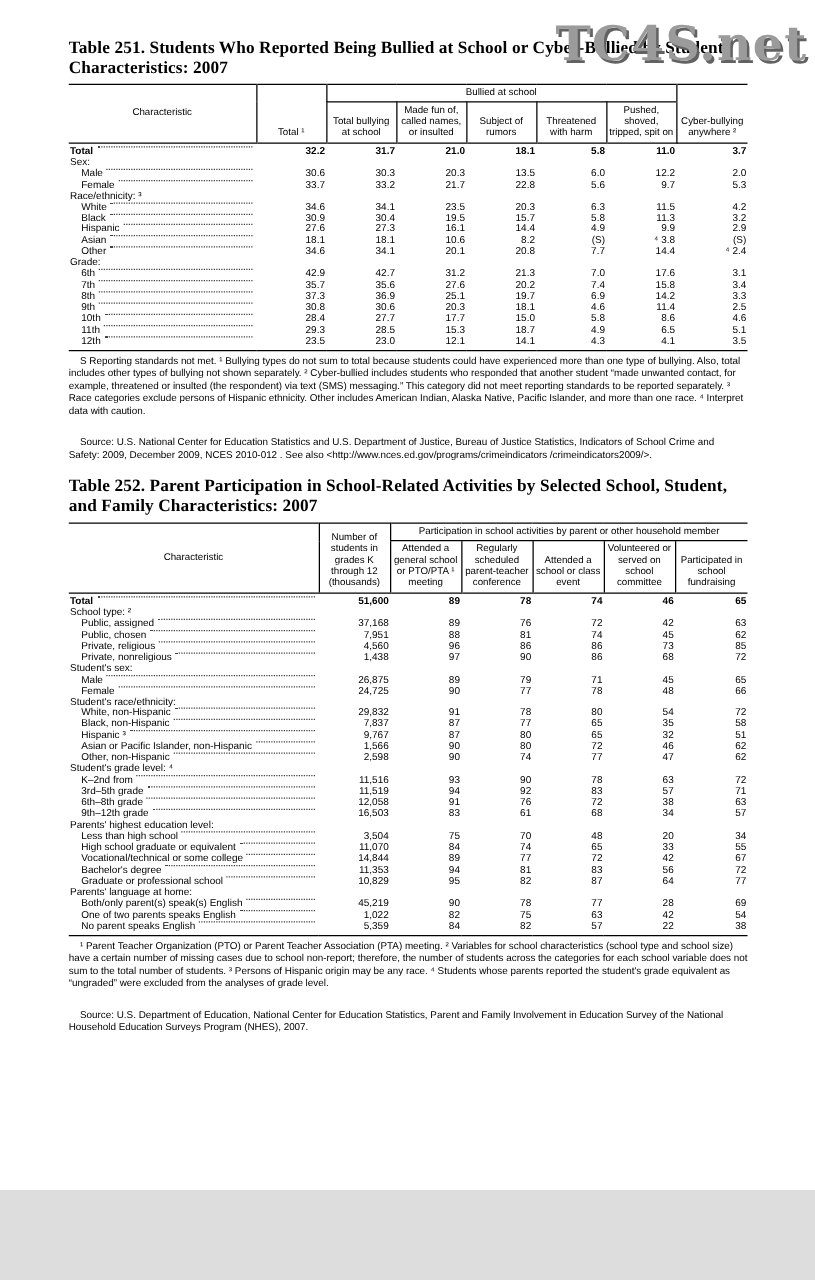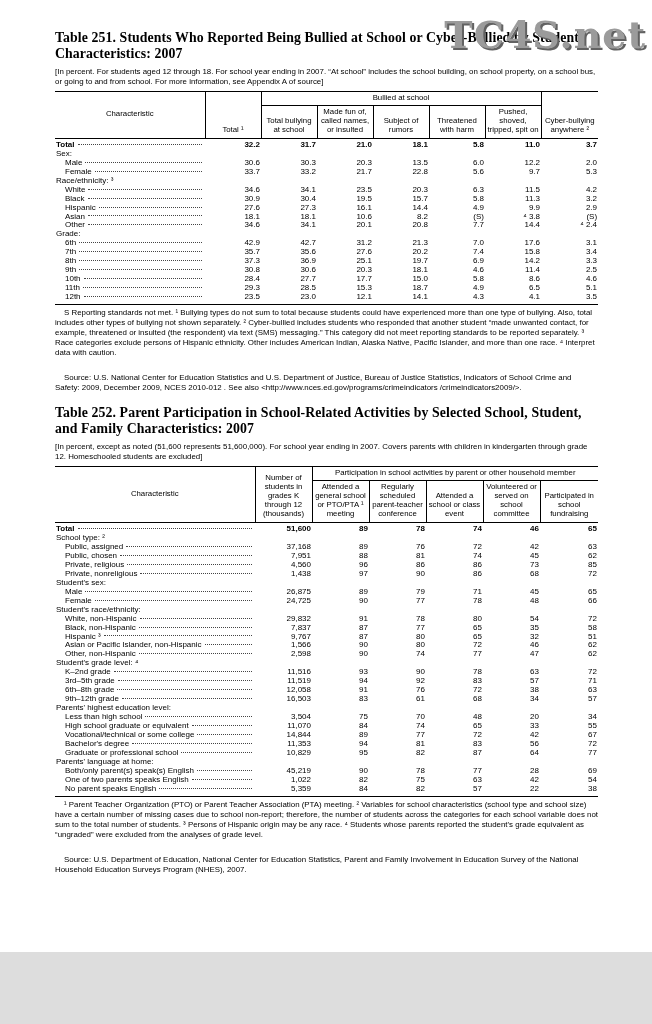--- a/index.html
+++ b/index.html
@@ -14,21 +14,21 @@
 
   table.stat{width:100%;border-collapse:collapse;table-layout:fixed;
              border-top:1.4px solid #000;border-bottom:1.4px solid #000;}
   table.stat th{font-weight:normal;font-size:7.8px;line-height:1.15;text-align:center;
                 vertical-align:bottom;padding:2px 1px 3px;border-bottom:1px solid #000;}
   table.stat th.char{vertical-align:middle;}
   table.stat th.vb{border-left:1px solid #000;}
   table.stat th.grp{vertical-align:middle;padding:2px 0;}
   table.stat td{font-size:8px;line-height:1.12;padding:0 1px;vertical-align:bottom;}
   td.num{text-align:right;padding-right:12px;white-space:nowrap;}
-  td.lbl .lblwrap{display:flex;align-items:center;}
+  td.lbl .lblwrap{display:flex;align-items:flex-start;}
   .leader{flex:1 1 auto;min-width:6px;border-bottom:1.2px dotted #444;margin:0 2px 2px 3px;}
   td.lbl.ind1 .lblwrap{padding-left:9px;}
   tr.r-total{font-weight:bold;}
   tbody tr:first-child td{padding-top:2px;}
   tbody tr:last-child td{padding-bottom:2px;}
 
   .footnotes{font-size:7.9px;line-height:1.27;margin-top:3px;text-indent:9px;}
   .source{font-size:7.9px;line-height:1.27;margin-top:15px;text-indent:9px;}
   .tbl-section2{margin-top:12px;}
 
@@ -48,21 +48,20 @@
 </style>
 </head>
 <body>
 
 <div class="page">
 
   <div class="content">
 
     <section>
       <h2 class="tbl-title">Table 251. Students Who Reported Being Bullied at School or Cyber-Bullied by Student Characteristics: 2007</h2>
-      <p class="bracket-note">[In percent. For students aged 12 through 18. For school year ending in 2007. “At school” includes the school building, on school property, on a school bus, or going to and from school. For more information, see Appendix A of source]</p>
 
       <table class="stat">
         <colgroup>
           <col style="width:150px">
             <col style="width:56px">
             <col style="width:56px">
             <col style="width:56px">
           <col style="width:56px">
             <col style="width:56px">
             <col style="width:56px">
@@ -353,21 +352,20 @@
             </tr>
           </tbody>
       </table>
 
       <p class="footnotes">S Reporting standards not met. ¹ Bullying types do not sum to total because students could have experienced more than one type of bullying. Also, total includes other types of bullying not shown separately. ² Cyber-bullied includes students who responded that another student “made unwanted contact, for example, threatened or insulted (the respondent) via text (SMS) messaging.” This category did not meet reporting standards to be reported separately. ³ Race categories exclude persons of Hispanic ethnicity. Other includes American Indian, Alaska Native, Pacific Islander, and more than one race. ⁴ Interpret data with caution.</p>
       <p class="source">Source: U.S. National Center for Education Statistics and U.S. Department of Justice, Bureau of Justice Statistics, Indicators of School Crime and Safety: 2009, December 2009, NCES 2010-012 . See also &lt;http://www.nces.ed.gov/programs/crimeindicators /crimeindicators2009/&gt;.</p>
     </section>
 
     <section class="tbl-section2">
       <h2 class="tbl-title">Table 252. Parent Participation in School-Related Activities by Selected School, Student, and Family Characteristics: 2007</h2>
-      <p class="bracket-note">[In percent, except as noted (51,600 represents 51,600,000). For school year ending in 2007. Covers parents with children in kindergarten through grade 12. Homeschooled students are excluded]</p>
 
       <table class="stat">
         <colgroup>
           <col style="width:200px">
             <col style="width:57px">
             <col style="width:57px">
             <col style="width:57px">
           <col style="width:57px">
             <col style="width:57px">
             <col style="width:58px">
@@ -603,21 +601,21 @@
               <td class="num"></td>
               <td class="num"></td>
               <td class="num"></td>
               <td class="num"></td>
               <td class="num"></td>
               <td class="num"></td>
             </tr>
             <tr class="r-data">
               <td class="lbl ind1">
                 <div class="lblwrap">
-                  <span>K–2nd grade</span>
+                  <span>K–2nd from</span>
                   <span class="leader"></span>
                 </div>
               </td>
               <td class="num">11,516</td>
               <td class="num">93</td>
               <td class="num">90</td>
               <td class="num">78</td>
               <td class="num">63</td>
               <td class="num">72</td>
             </tr>

